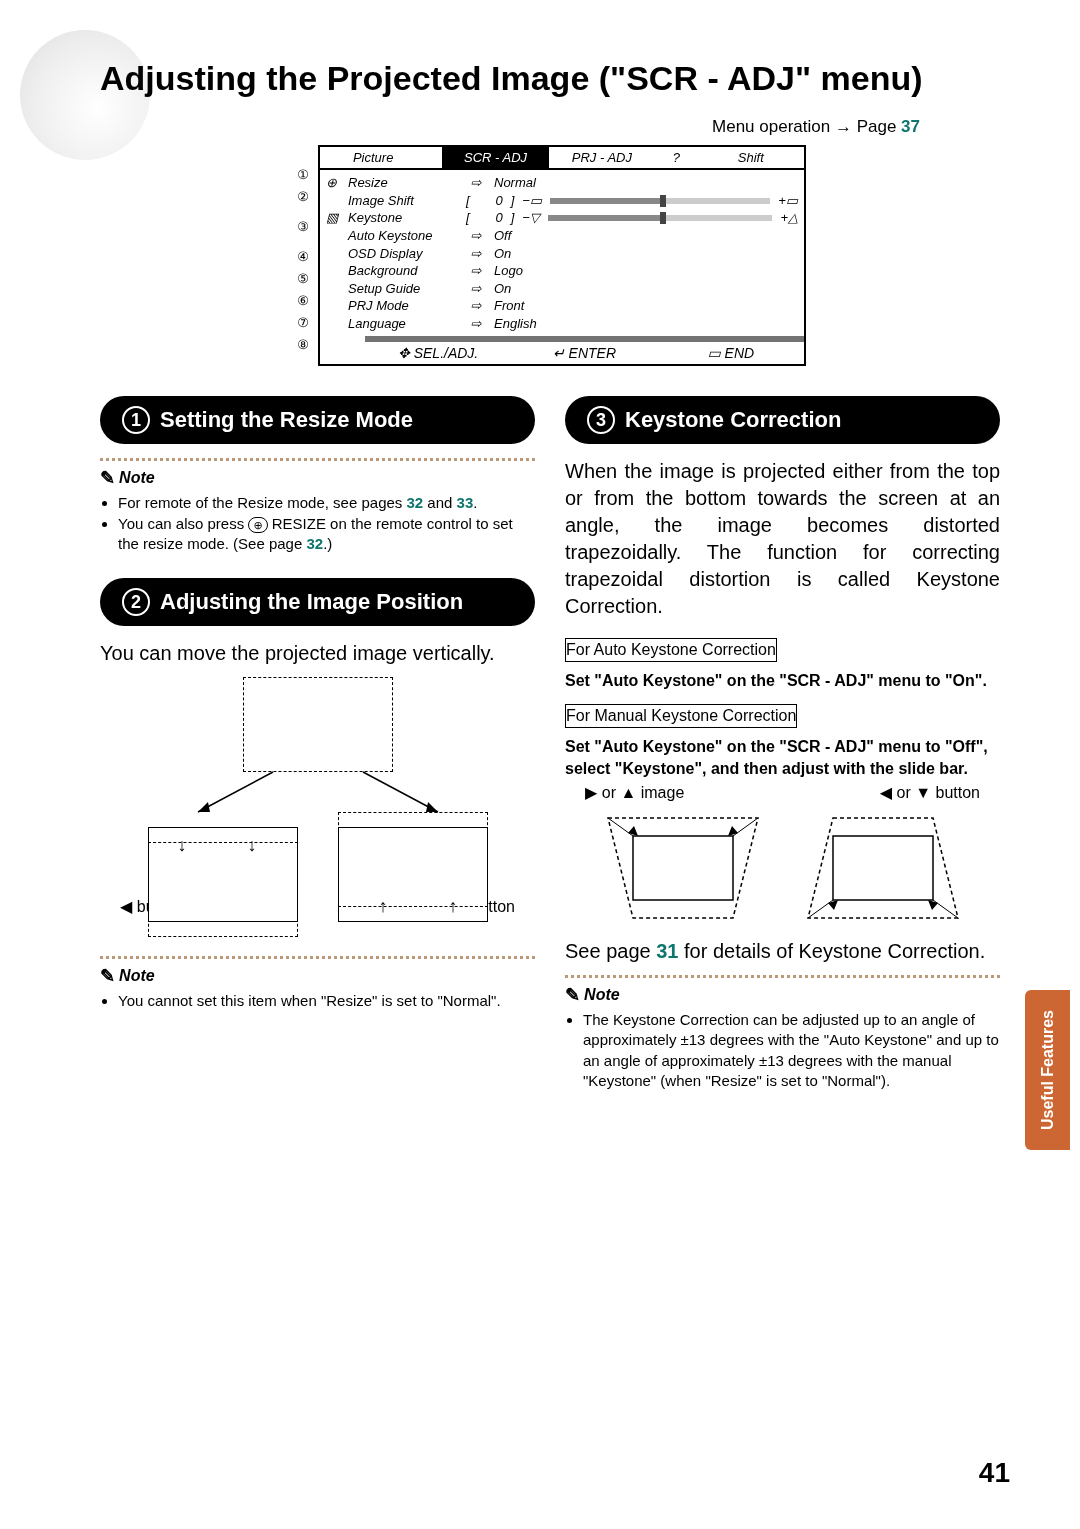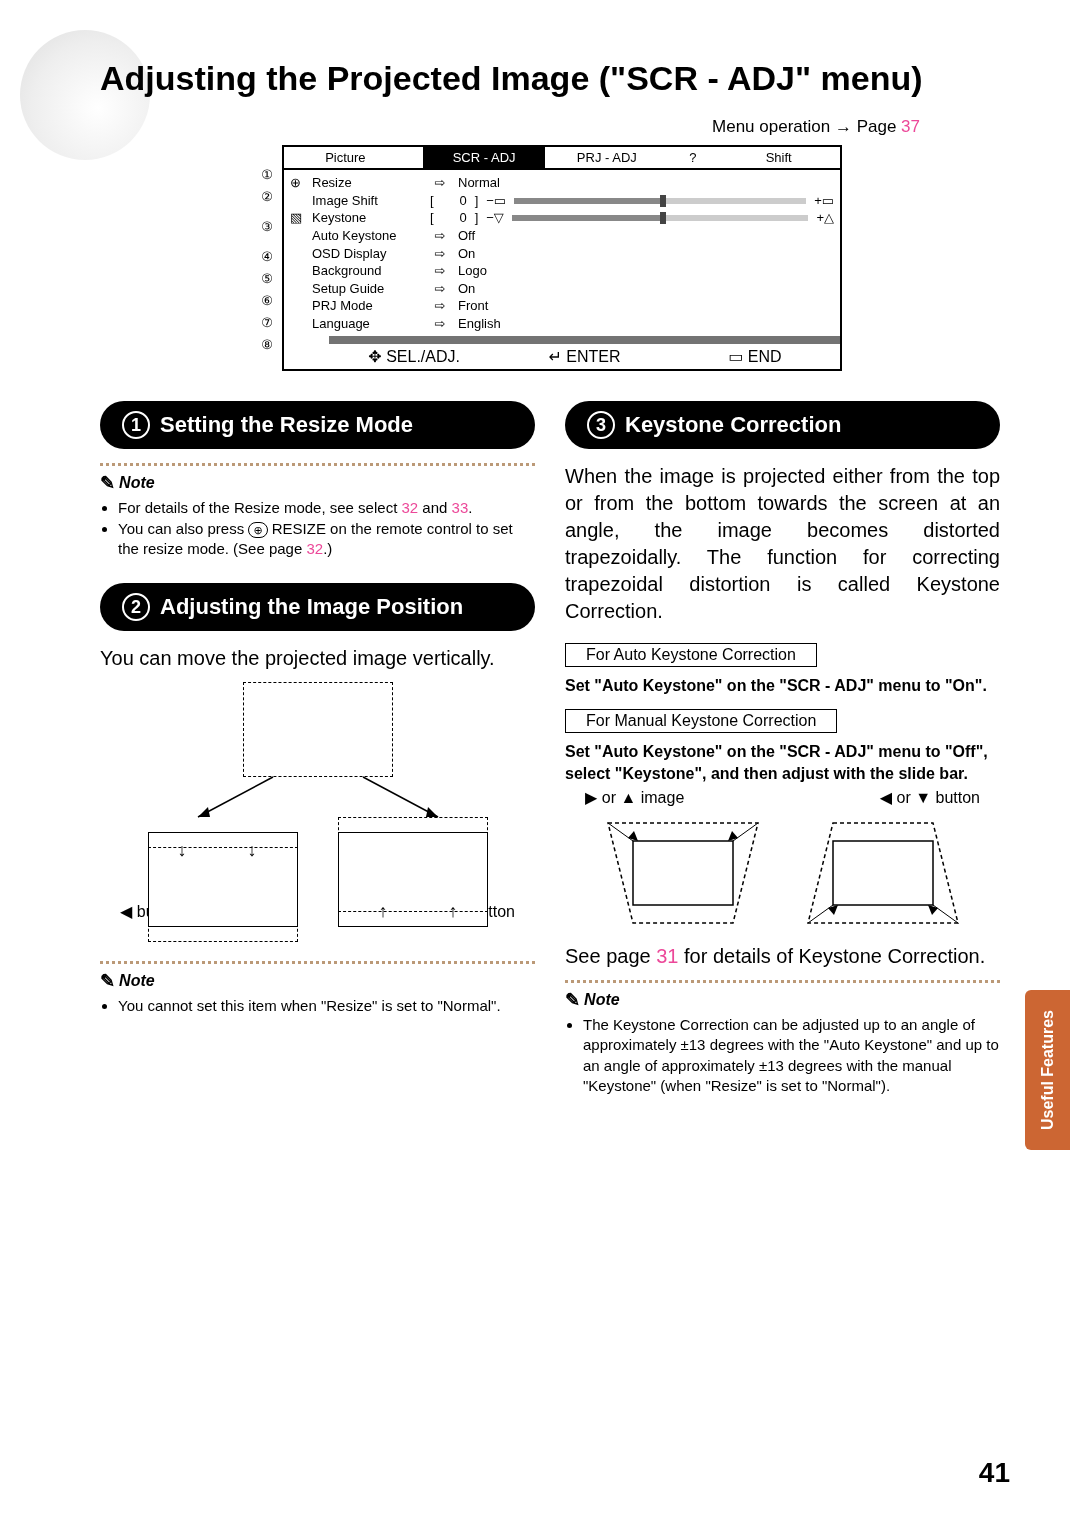--- a/index.html
+++ b/index.html
@@ -1,48 +1,48 @@
 <!DOCTYPE html>
 <html><head>
 <meta charset="utf-8">
 <style>
   * { margin: 0; padding: 0; box-sizing: border-box; }
   body { font-family: Arial, Helvetica, sans-serif; background: #fff; color: #000; width: 1080px; height: 1529px; position: relative; }
   .page { padding: 60px 80px 40px 100px; position: relative; height: 100%; }
   .title { font-size: 34px; font-weight: bold; margin-bottom: 20px; line-height: 1.1; }
   .menu-op { text-align: right; font-size: 17px; margin-bottom: 8px; padding-right: 80px; }
-  .red { color: #ec4899; font-weight: normal; margin-top: 12px; }
+  .red { color: #0f766e; font-weight: bold; margin-top: 12px; }
   .circle-bg { position: absolute; top: 30px; left: 20px; width: 130px; height: 130px; border-radius: 50%; background: radial-gradient(circle at 60% 60%, #fff 0%, #eee 60%, #ddd 100%); z-index: -1; }
 
   .menu-table-wrap { display: flex; justify-content: center; margin-bottom: 30px; }
   .numcol { display:flex; flex-direction:column; font-size:13px; padding-top:22px; margin-right:6px; gap:4px; align-items:center;}
   .numcol span { display:inline-block; width:18px; height:18px; line-height:16px; text-align:center; }
-  .menu-table { border:2px solid #000; font-size:13px; width:560px; }
+  .menu-table { border:2px solid #000; font-size:13px; width:488px;font-style:italic; }
   .menu-tabs { display:flex; border-bottom:2px solid #000; }
   .menu-tabs div { flex:1; text-align:center; padding:3px 0; }
   .menu-tabs .active { background:#000; color:#fff;margin-left:16px; }
   .menu-rows { padding:4px 6px; }
   .menu-rows .row { display:flex; align-items:center; gap:8px; line-height:1.35; font-size:13px; }
   .menu-rows .row .mlabel { width:110px; }
   .menu-rows .row .arr { width:20px; text-align:center; }
   .menu-rows .row .mval { flex:1; }
-  .menu-footer { border-top:8px solid #737373; display:flex; font-size:16px;margin-left:45px; }
+  .menu-footer { border-top:6px solid #737373; display:flex; font-size:14px;margin-left:45px; }
   .menu-footer div { flex:1; padding:3px 6px; text-align:center; }
 
   .cols { display:flex; gap:30px; margin-top:10px; }
   .col { flex:1; }
   .pill { background:#000; color:#fff; border-radius:28px; padding:10px 22px; font-size:22px; font-weight:bold; display:flex; align-items:center; gap:10px; margin-bottom:14px; }
   .pill .num { display:inline-flex; width:28px; height:28px; border:2.5px solid #fff; border-radius:50%; align-items:center; justify-content:center; font-size:18px; }
   .dots { border-top:3px dotted #b97; margin:10px 0 0 0; }
   .note-h { font-style:italic; font-weight:bold; margin:6px 0 4px 0; font-size:16px; display:flex; align-items:center; gap:4px; }
   .note-h::before { content:"✎"; font-style:normal; font-size:18px; }
   ul.notes { list-style:disc; padding-left:18px; font-size:15px; line-height:1.35; }
   .body-t { font-size:20px; line-height:1.35; margin:10px 0; }
   .just { text-align:justify; }
-  .box-label { border:1.5px solid #000; display:inline-block; padding:2px 20px; font-size:16px; margin:8px 0 4px 0; }
+  .box-label { border:1.5px solid #000; display:inline-block; padding:2px 0; font-size:16px; margin:8px 0 4px 0; }
   .bold-t { font-weight:bold; font-size:16px; line-height:1.35; margin:4px 0; }
   .subh { font-weight:bold; font-size:17px; margin:8px 0 4px 0; }
   .btn-row { display:flex; justify-content:space-between; font-size:16px; margin:2px 0 6px 0; padding:0 20px; }
 
   .diag-img-shift { position:relative; width:340px; height:260px; margin:10px auto; }
   .drect { position:absolute; border:1.5px dashed #000; width:150px; height:95px; }
   .srect { position:absolute; border:1.5px solid #000; width:150px; height:95px; background:#fff; }
   .arrowv { position:absolute; font-size:18px; }
   .btn-lr { display:flex; justify-content:space-between; font-size:16px; margin-top:-50px; padding:0 20px; }
 
@@ -163,21 +163,21 @@
   <div class="cols">
 
     <div class="col">
       <div class="pill">
         <span class="num">1</span>
         <span>Setting the Resize Mode</span>
       </div>
       <div class="dots"></div>
       <div class="note-h">Note</div>
       <ul class="notes">
-        <li><span>For details of the Resize mode, see select </span><span class="red">32</span><span> and </span><span class="red">33</span><span>.</span></li>
+        <li><span>For remote of the Resize mode, see pages </span><span class="red">32</span><span> and </span><span class="red">33</span><span>.</span></li>
         <li><span>You can also press </span><span class="ovalbtn">⊕</span><span> RESIZE on the remote control to set the resize mode. (See page </span><span class="red">32</span><span>.)</span></li>
       </ul>
 
       <div style="height:24px"></div>
       <div class="pill">
         <span class="num">2</span>
         <span>Adjusting the Image Position</span>
       </div>
       <p class="body-t">You can move the projected image vertically.</p>
 

